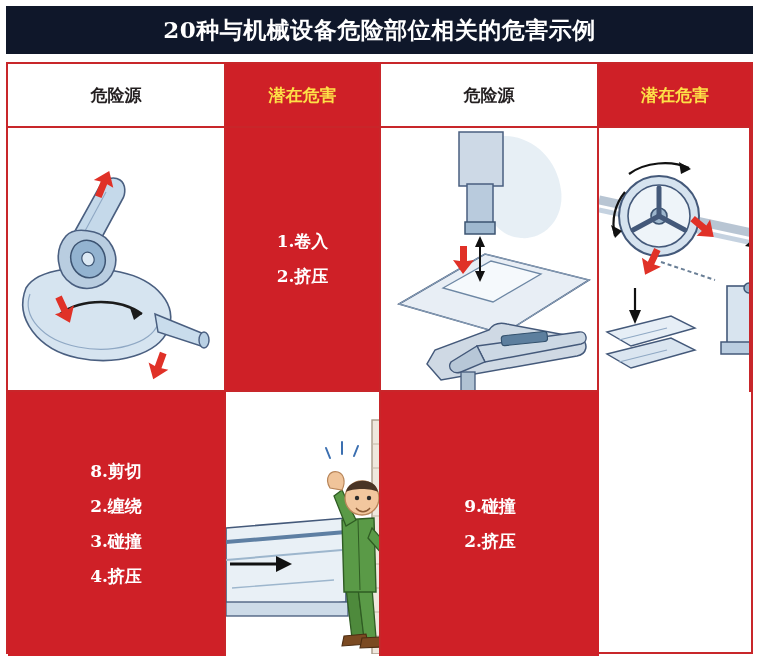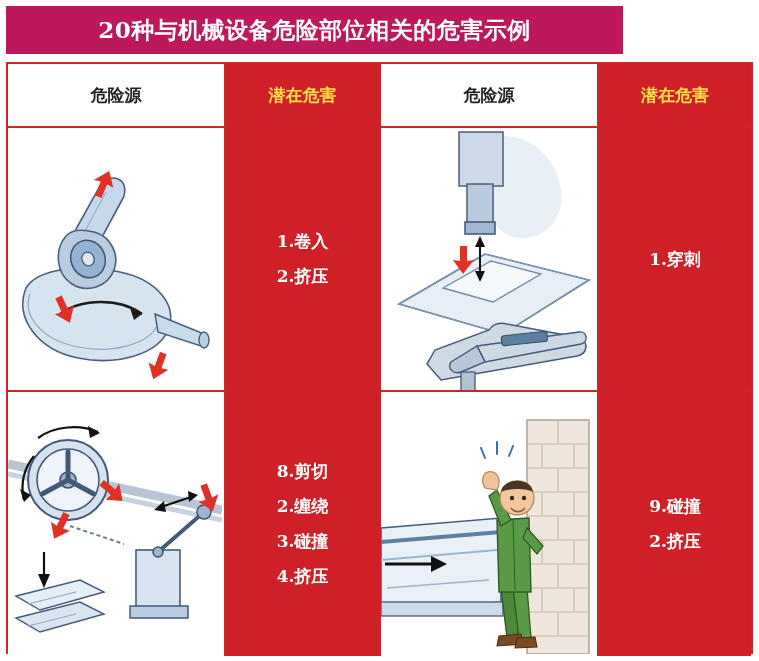--- a/index.html
+++ b/index.html
@@ -17,23 +17,23 @@
     position: relative;
     width: 759px;
     height: 661px;
     background: #ffffff;
   }
   
   .title-bar {
     position: absolute;
     left: 6px;
     top: 6px;
-    width: 617px;
+    width: 747px;
     height: 48px;
-    background: #be185d;
+    background: #0f172a;
     display: flex;
     align-items: center;
     justify-content: center;
   }
   .title-bar .title-text {
     color: #ffffff;
     font-family: "DejaVu Serif", serif;
     font-weight: bold;
     font-size: 23px;
     letter-spacing: 0.5px;
@@ -192,23 +192,20 @@
 
         <path d="M14 330 L196 302 L204 318 L22 348 Z" fill="#f0d9ae" stroke="#b58b4c" stroke-width="1.3"></path>
 
         <line x1="90" y1="268" x2="90" y2="318" stroke="#111" stroke-width="2"></line>
         <polygon points="90,324 84,310 96,310" fill="#111"></polygon>
 
         <polygon points="120,318 130,332 123,331 123,346 116,346 116,331 109,332" fill="#e03127" transform="rotate(200 120 332)"></polygon>
       </svg>
     </div>
 
-    <div class="cell harm-cell lastcol">
-      <div class="harm-line">1.穿刺</div>
-    </div>
 
     <div class="cell hazard-cell lastrow">
       <svg class="illus" width="214" height="262" viewBox="0 0 214 262">
 
         <path d="M0 72 L214 118" fill="none" stroke="#7e95ae" stroke-width="9" opacity="0.55"></path>
         <path d="M0 82 L214 128" fill="none" stroke="#b6c7d8" stroke-width="5" opacity="0.8"></path>
 
         <circle cx="60" cy="88" r="40" fill="#d6e3ef" stroke="#44597a" stroke-width="2"></circle>
         <circle cx="60" cy="88" r="31" fill="#eef4f9" stroke="#44597a" stroke-width="1.6"></circle>
         <circle cx="60" cy="88" r="8" fill="#9db6cd" stroke="#3d5472" stroke-width="1.6"></circle>

